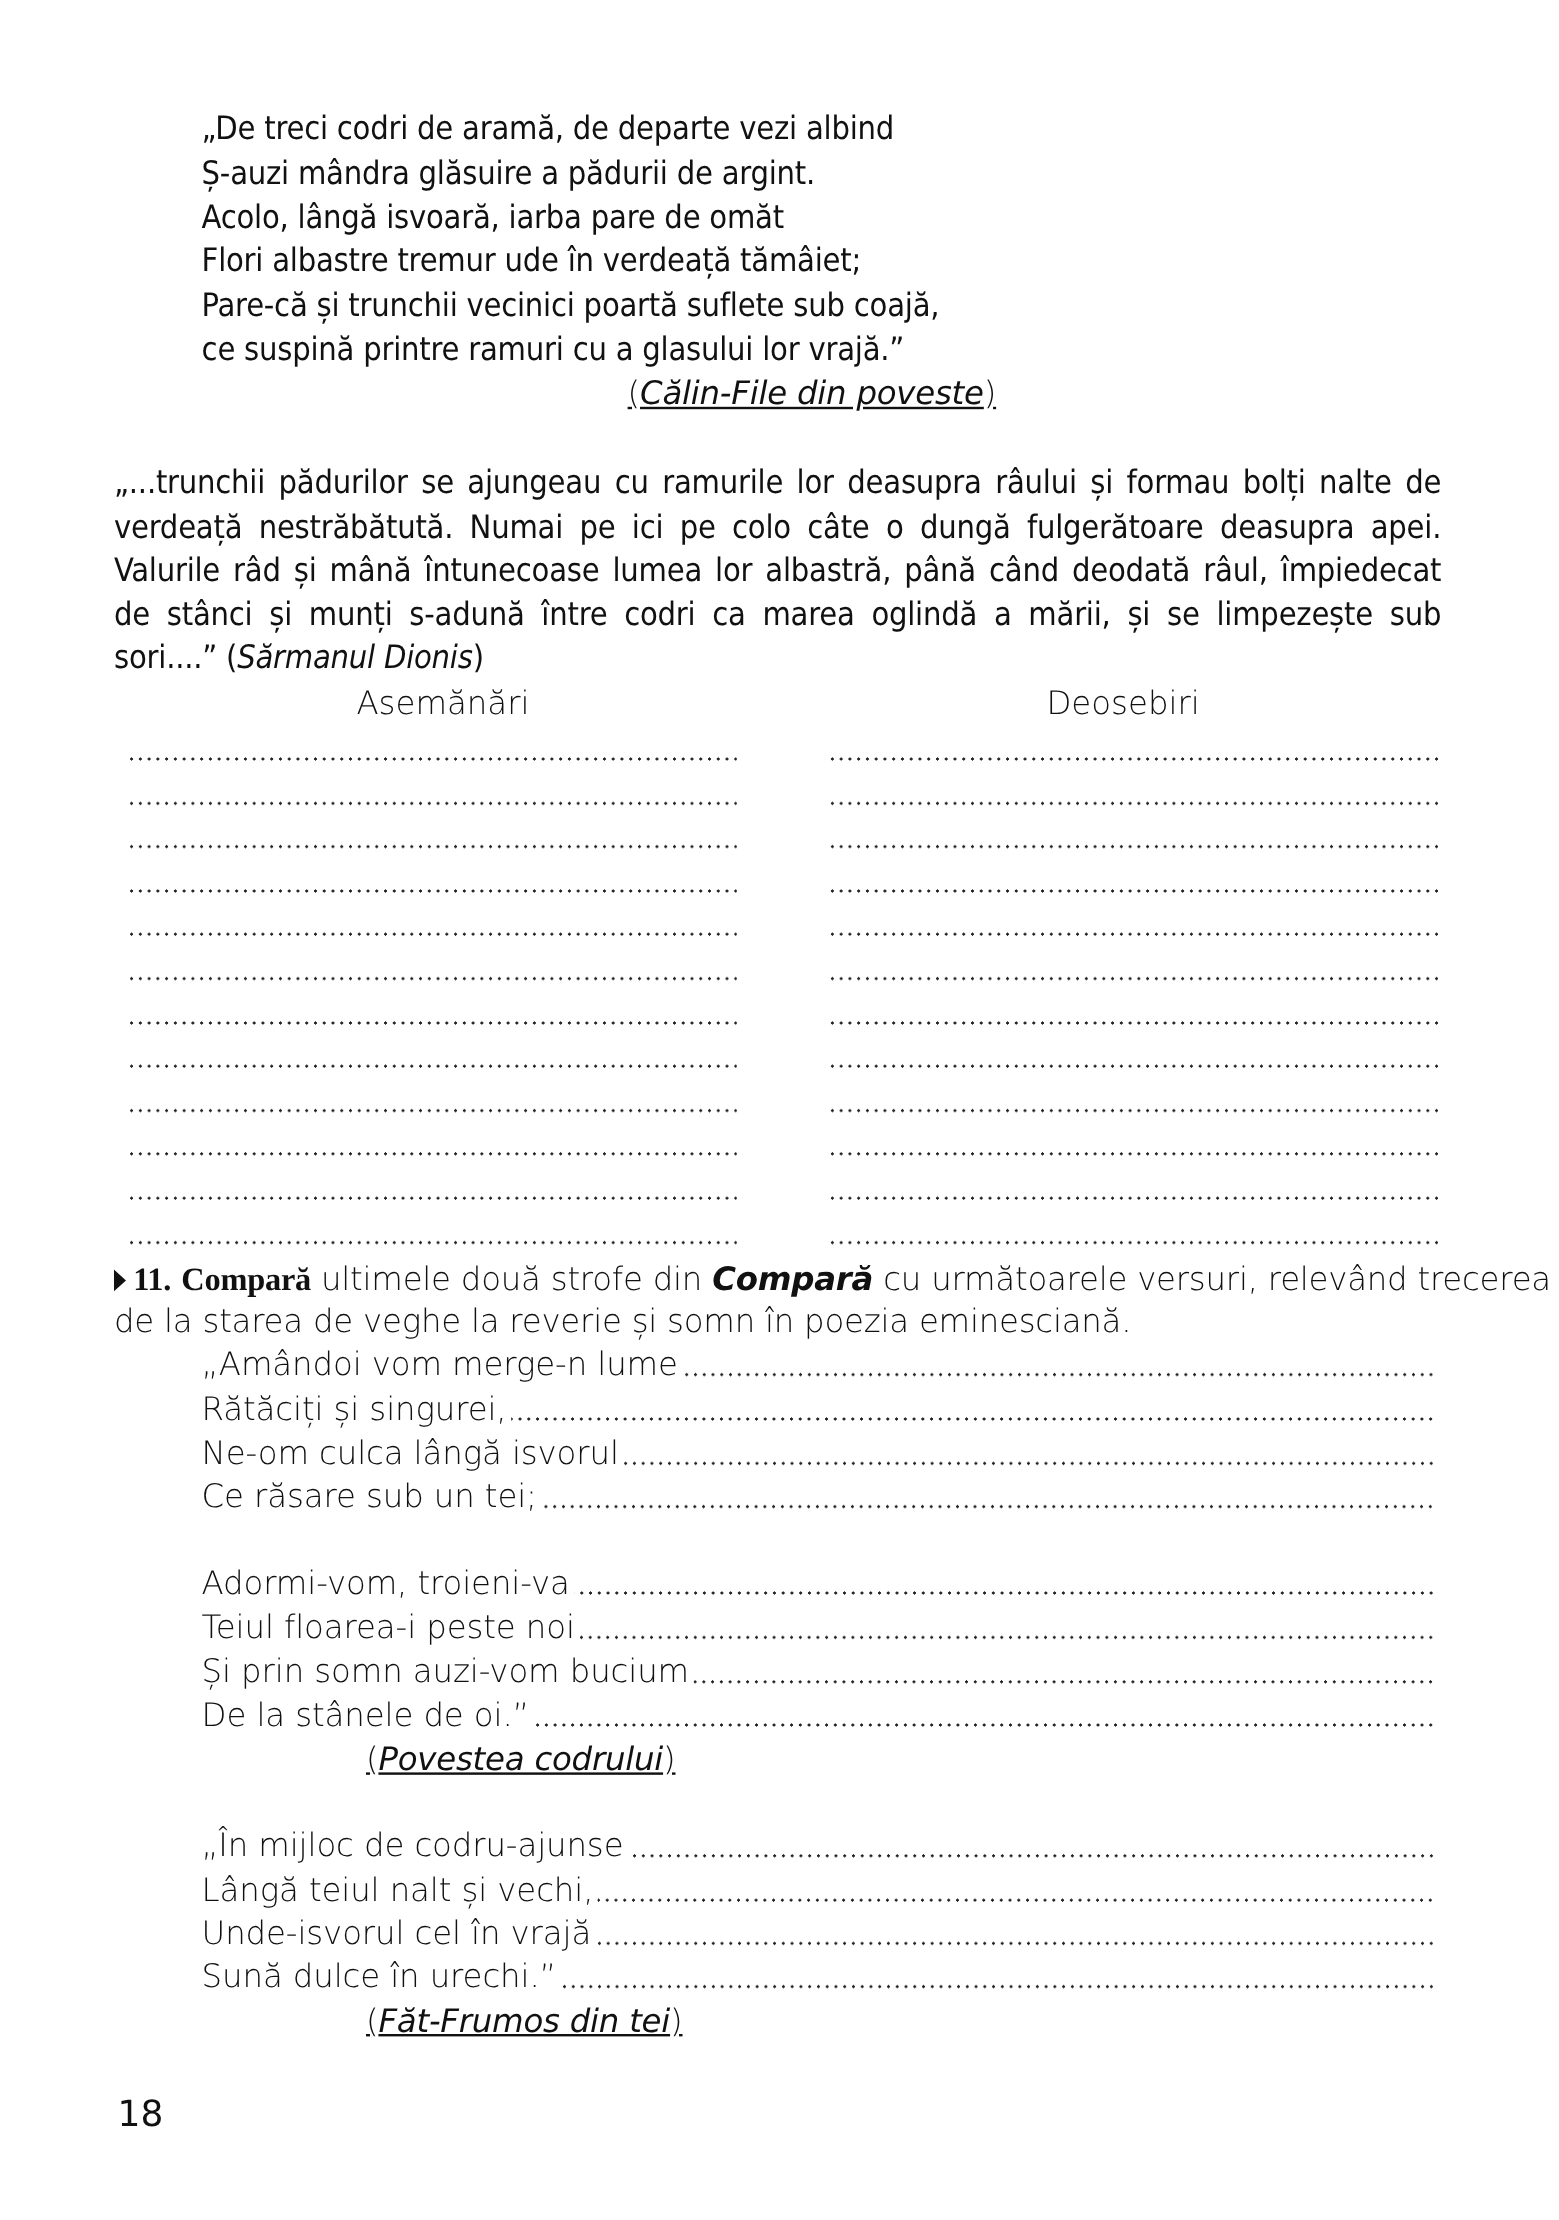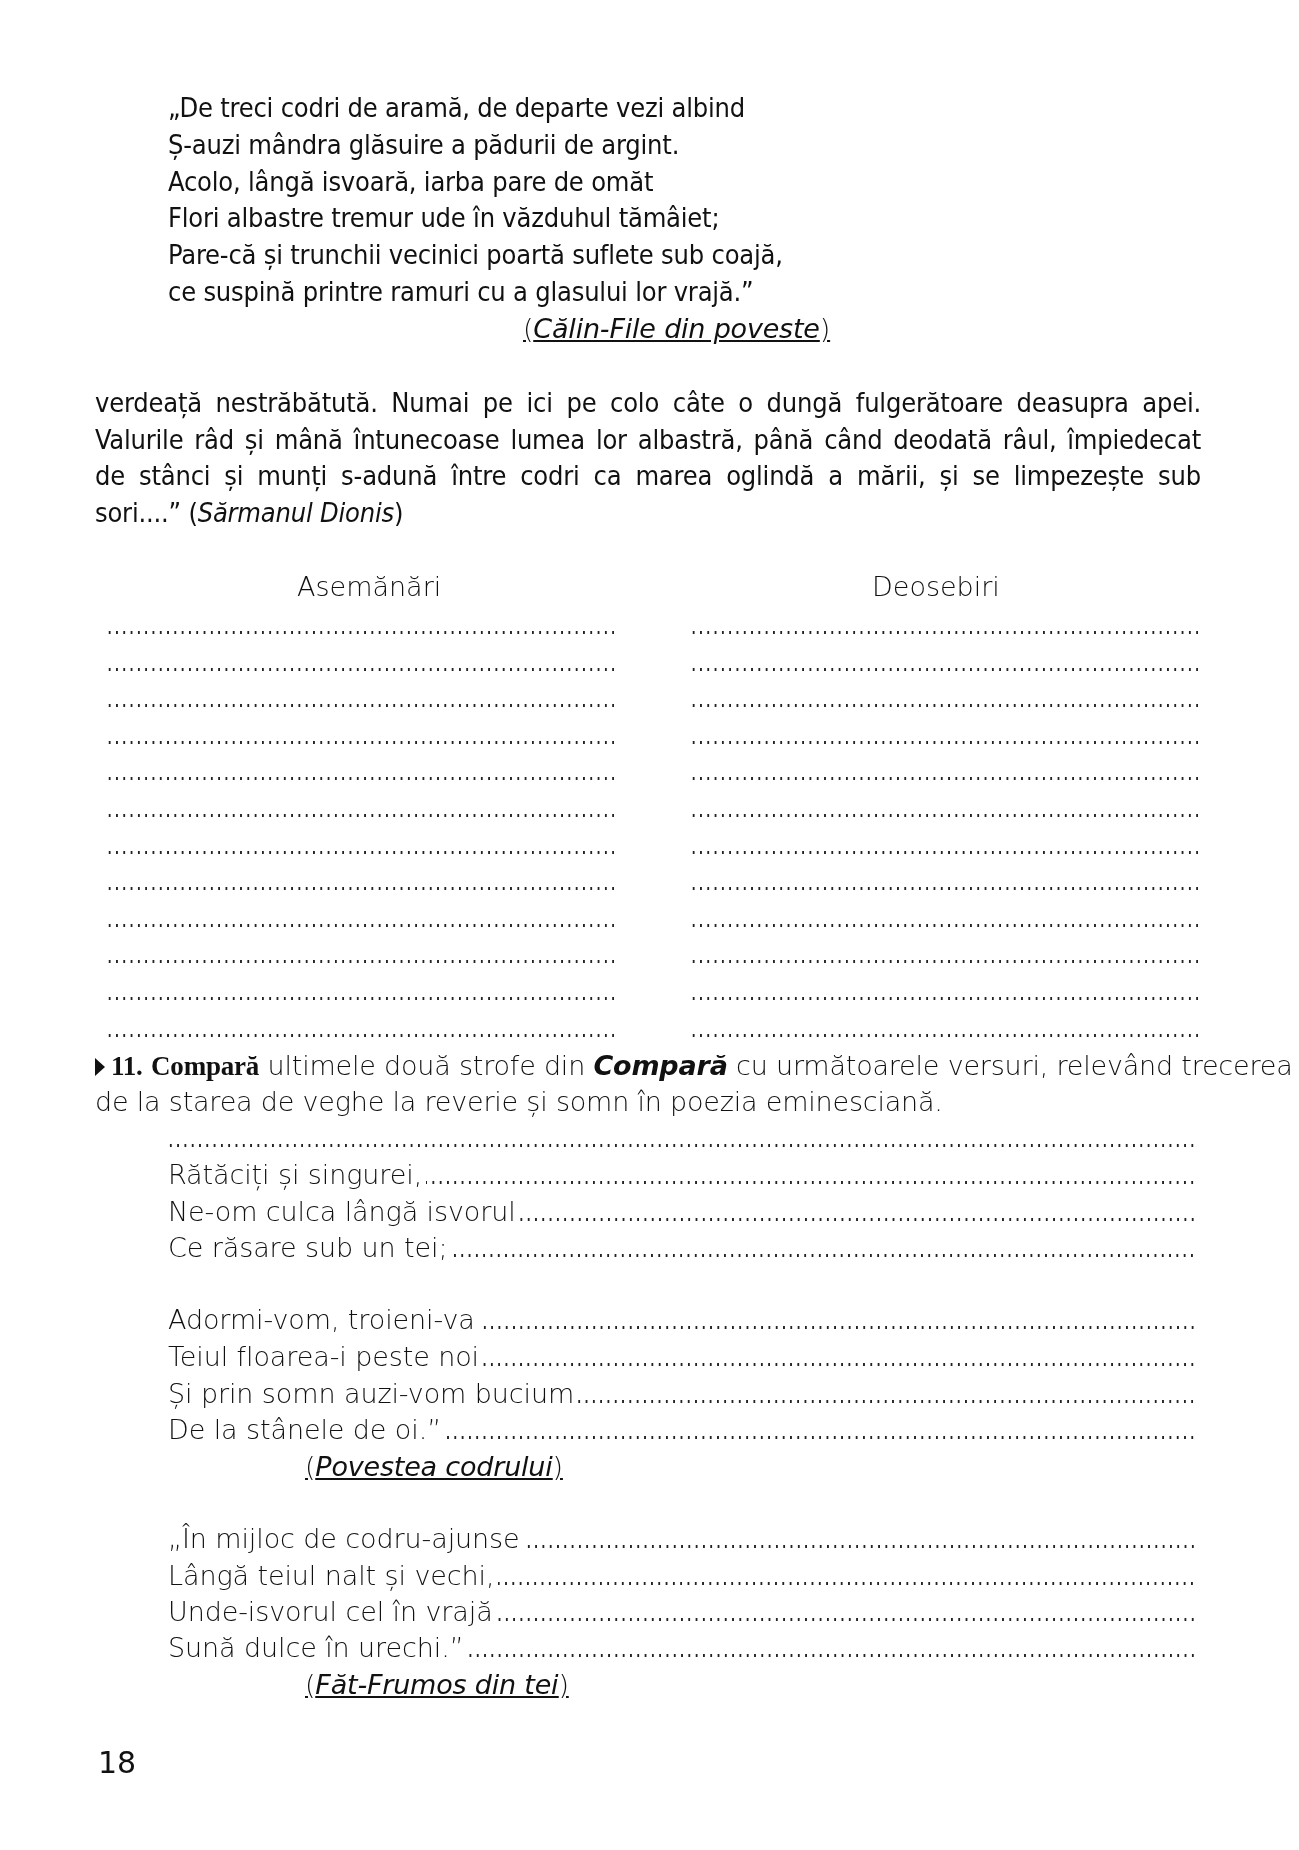--- a/index.html
+++ b/index.html
@@ -125,27 +125,28 @@
   </style>
 </head>
 <body>
 
 <div class="page">
 
   <div>
     <div class="poem-line poem1" style="top:90px">„De treci codri de aramă, de departe vezi albind</div>
     <div class="poem-line poem1" style="top:127px">Ș-auzi mândra glăsuire a pădurii de argint.</div>
     <div class="poem-line poem1" style="top:164px">Acolo, lângă isvoară, iarba pare de omăt</div>
-    <div class="poem-line poem1" style="top:200px">Flori albastre tremur ude în văzduhul tămâiet;</div>
+    <div class="poem-line poem1" style="top:200px">Flori albastre tremur ude în verdeață tămâiet;</div>
     <div class="poem-line poem1" style="top:237px">Pare-că și trunchii vecinici poartă suflete sub coajă,</div>
     <div class="poem-line poem1" style="top:274px">ce suspină printre ramuri cu a glasului lor vrajă.”</div>
     <div class="source" style="left:523px; top:311px"><span>(</span><i>Călin-File din poveste</i><span>)</span></div>
   </div>
 
   <div class="prose-block" style="top:385px">
+    <span class="prose-line">„...trunchii pădurilor se ajungeau cu ramurile lor deasupra râului și formau bolți nalte de</span>
     <span class="prose-line">verdeață nestrăbătută. Numai pe ici pe colo câte o dungă fulgerătoare deasupra apei.</span>
     <span class="prose-line">Valurile râd și mână întunecoase lumea lor albastră, până când deodată râul, împiedecat</span>
     <span class="prose-line">de stânci și munți s-adună între codri ca marea oglindă a mării, și se limpezește sub</span>
     <span class="prose-line last"><span>sori....” (</span><i>Sărmanul Dionis</i><span>)</span></span>
   </div>
 
   <div>
     <div class="col-header" style="left:297px; top:569px">Asemănări</div>
     <div class="col-header" style="left:872px; top:569px">Deosebiri</div>
     <div id="answer-lines">
@@ -176,20 +177,21 @@
       </div>
   </div>
 
   <div class="task" style="top:1048px">
     <span class="task-line"><span class="arrow"></span><span class="task-num">11.</span> <span class="task-verb">Compară</span><span> ultimele două strofe din </span><span class="task-title">Compară</span><span> cu următoarele versuri, relevând trecerea</span></span>
     <span class="task-line">de la starea de veghe la reverie și somn în poezia eminesciană.</span>
   </div>
 
   <div>
     <div class="verse-row" style="top:1120px">
+        <span class="verse-text">„Amândoi vom merge-n lume</span>
         <span class="verse-fill"></span>
       </div>
     <div class="verse-row" style="top:1157px">
         <span class="verse-text">Rătăciți și singurei,</span>
         <span class="verse-fill"></span>
       </div>
     <div class="verse-row" style="top:1194px">
         <span class="verse-text">Ne-om culca lângă isvorul</span>
         <span class="verse-fill"></span>
       </div>

